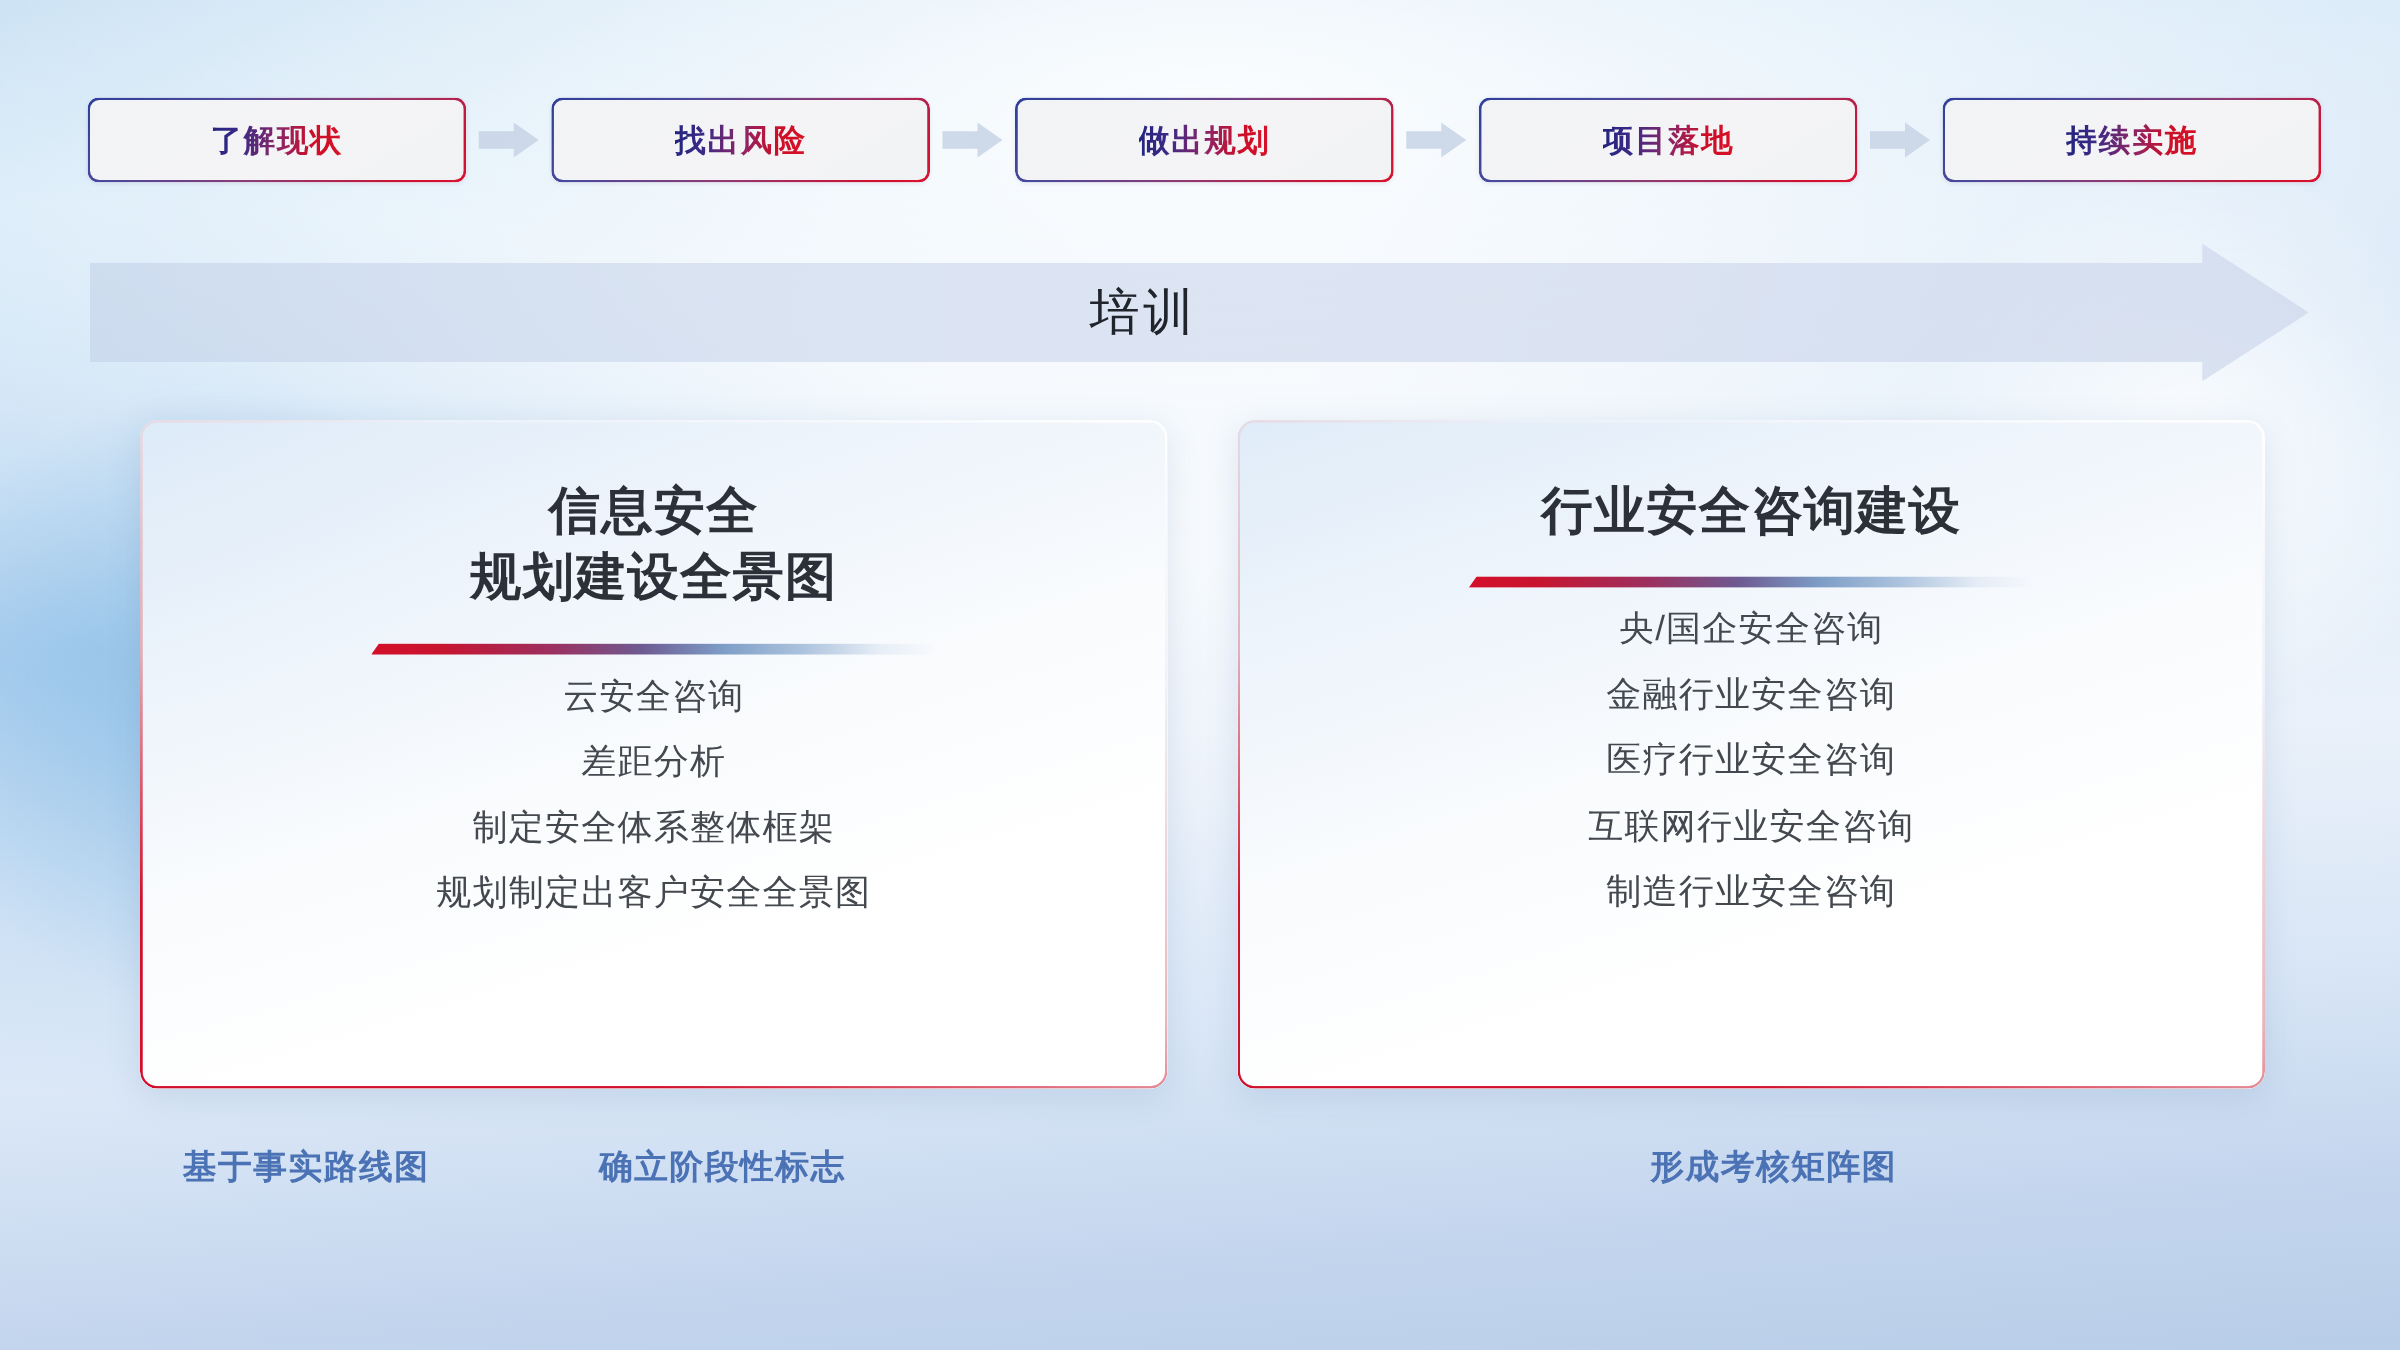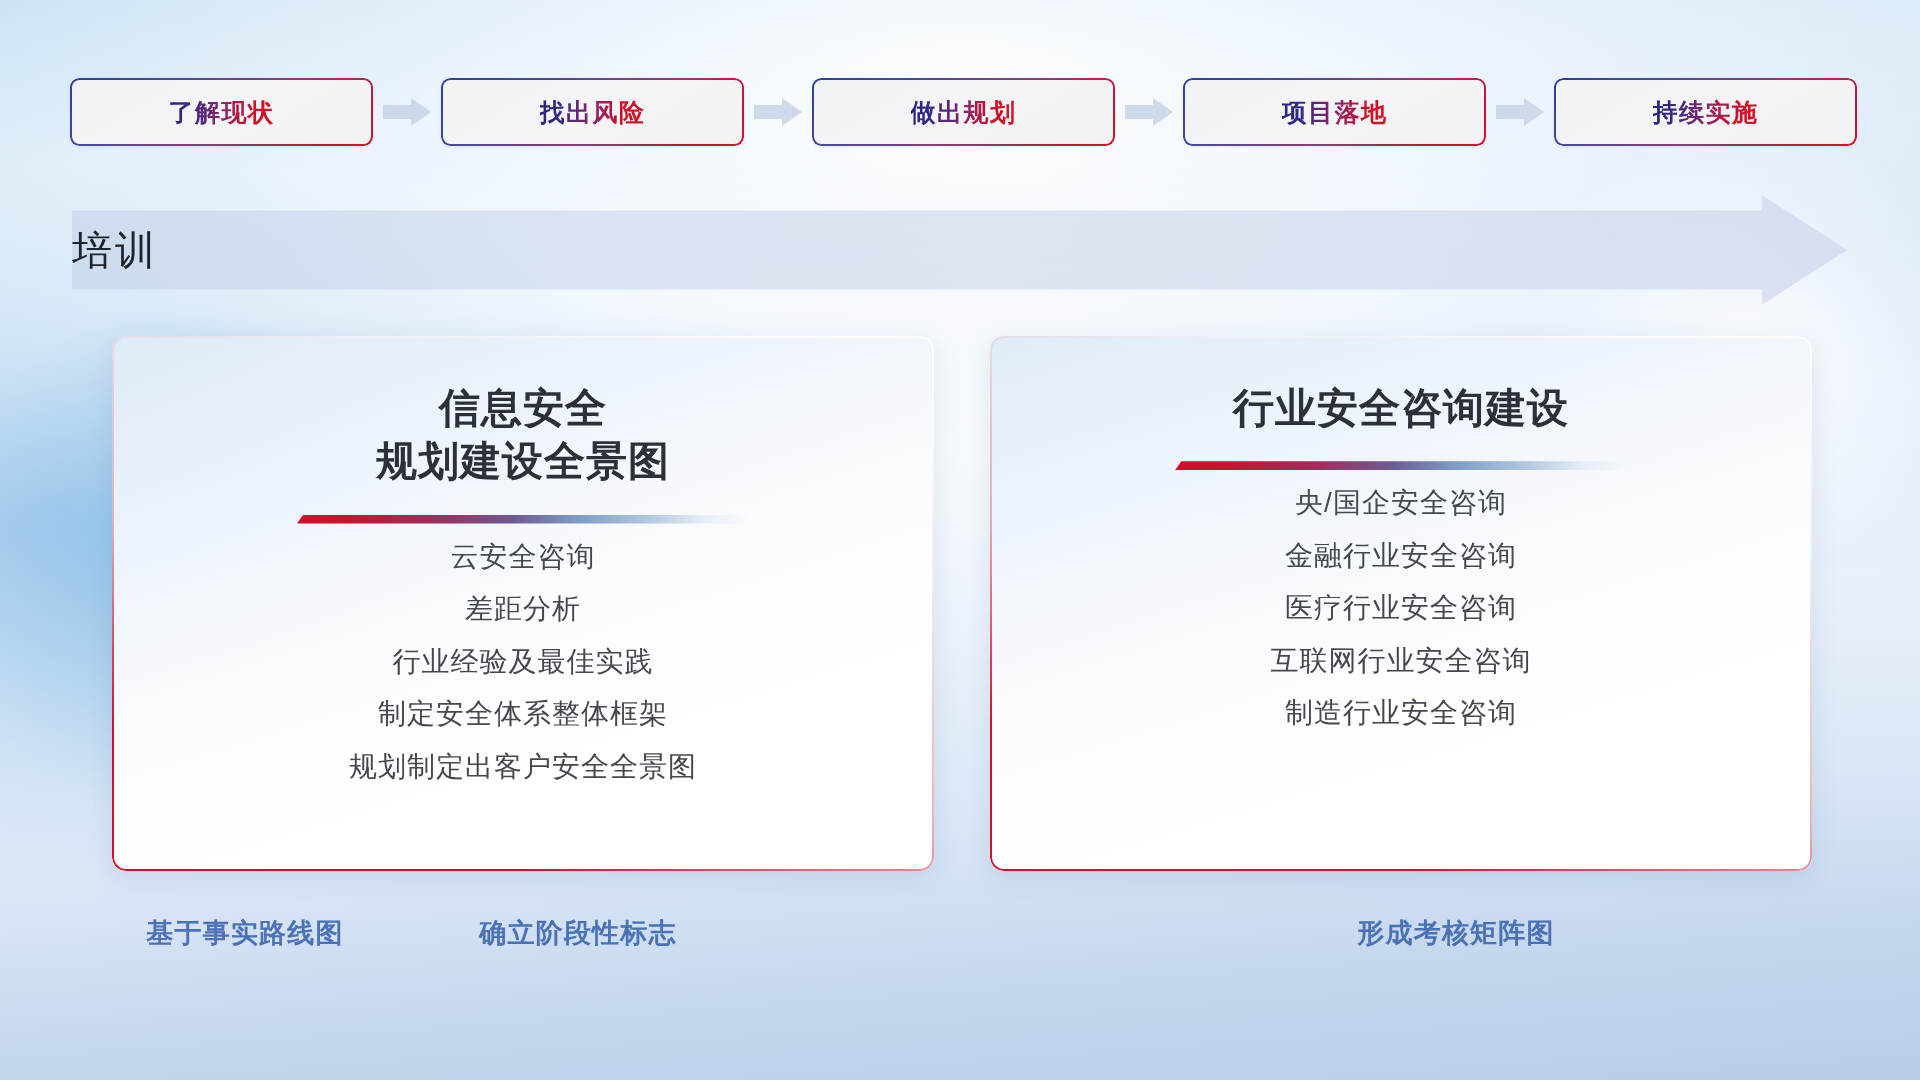--- a/index.html
+++ b/index.html
@@ -120,20 +120,21 @@
       rgba(209,219,238,0.70) 50%,
       rgba(206,216,236,0.66) 78%,
       rgba(198,209,232,0.58) 100%);
     clip-path: polygon(0 14%, 95.2% 14%, 95.2% 0%, 100% 50%, 95.2% 100%, 95.2% 86%, 0 86%);
   }
   #banner-label {
     position: absolute;
     left: 0; right: 0;
     top: 50%;
     transform: translateY(-50%);
+    text-align: center;
     padding-right: 90px;
     font-size: 40px;
     font-weight: 500;
     color: #20242b;
     letter-spacing: 3px;
   }
 
   
   #cards {
     position: absolute;
@@ -304,21 +305,20 @@
 <div id="cards">
 
   <div class="card">
     <div class="card-inner">
       <div class="card-title">信息安全
 规划建设全景图</div>
       <div class="card-divider"></div>
       <div class="card-list">
         <div class="card-list-item">云安全咨询</div>
         <div class="card-list-item">差距分析</div>
-        <div class="card-list-item">行业经验及最佳实践</div>
         <div class="card-list-item">制定安全体系整体框架</div>
         <div class="card-list-item">规划制定出客户安全全景图</div>
       </div>
     </div>
   </div>
 
   <div class="card">
     <div class="card-inner">
       <div class="card-title">行业安全咨询建设</div>
       <div class="card-divider"></div>
@@ -331,14 +331,14 @@
       </div>
     </div>
   </div>
 
 
 </div>
 
 <div id="captions">
   <div class="caption" style="left:245px">基于事实路线图</div>
   <div class="caption" style="left:578px">确立阶段性标志</div>
-  <div class="caption" style="left:1456px">形成考核矩阵图</div>
+  <div class="caption" style="left:1419px">形成考核矩阵图</div>
 </div>
 
 </body></html>

